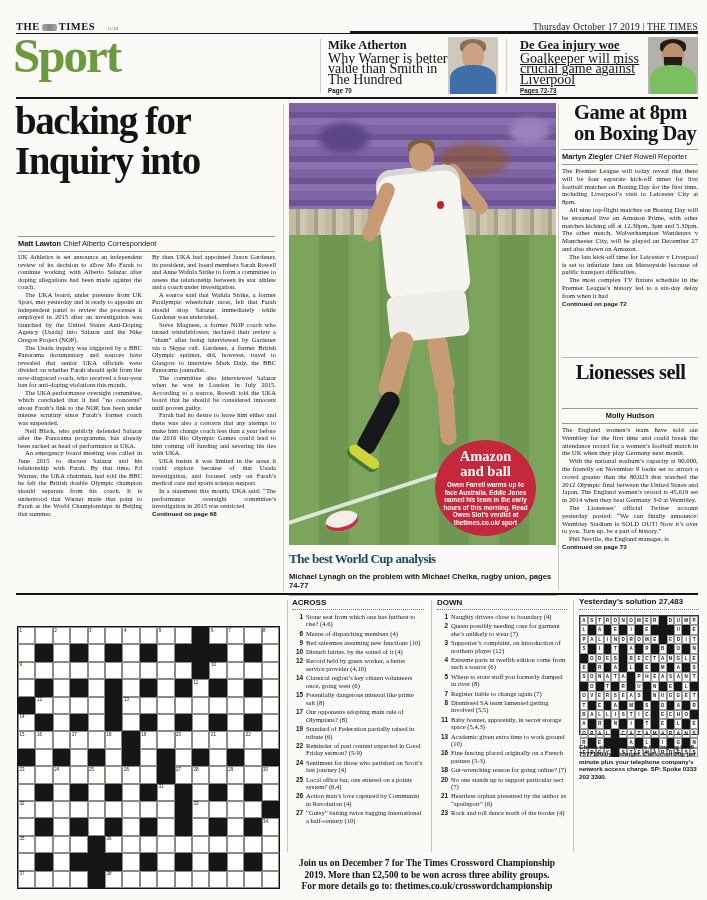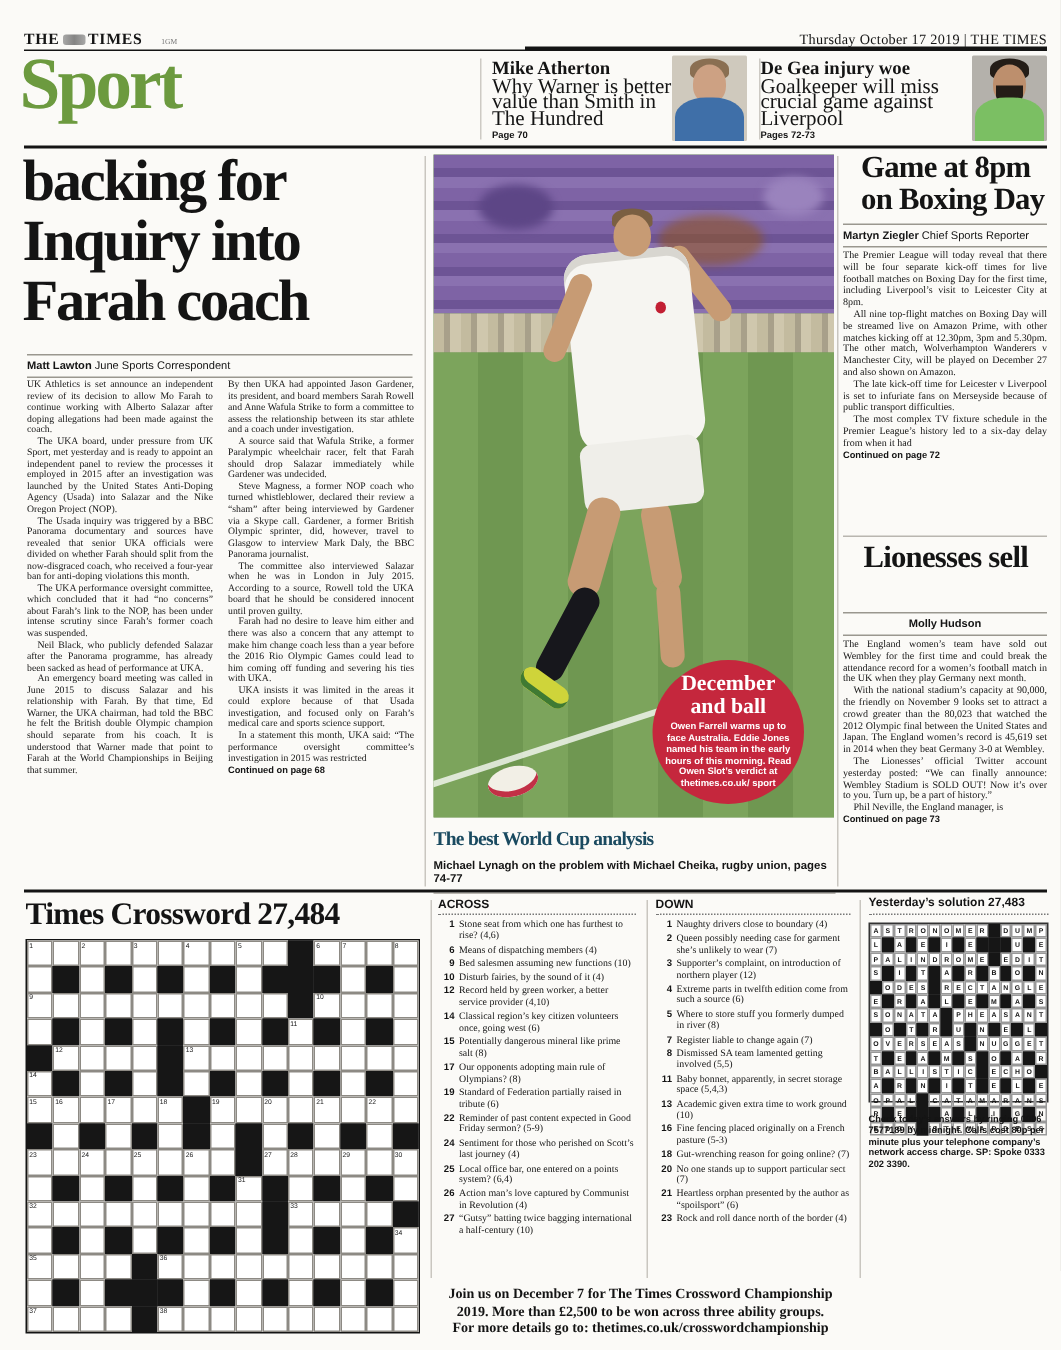--- a/index.html
+++ b/index.html
@@ -132,41 +132,40 @@
       <div class="teaser-title">Mike Atherton</div>
       <div class="teaser-text">Why Warner is better value than Smith in The Hundred</div>
       <div class="teaser-page">Page 70</div>
     </div>
     <div class="headshot" style="left:128px;background:#cfc9bd;">
       <div class="hs-hair" style="background:#8a6f52;"></div>
       <div class="hs-head skin" style="background:#cda183;"></div>
       <div class="hs-shirt" style="background:#3f6fa8;"></div>
     </div>
     <div class="teaser-vr" style="left:186px;"></div>
-    <div class="teaser" style="left:187px;">
+    <div class="teaser" style="left:200px;text-decoration:underline;">
       <div class="teaser-title">De Gea injury woe</div>
       <div class="teaser-text">Goalkeeper will miss crucial game against Liverpool</div>
       <div class="teaser-page">Pages 72-73</div>
     </div>
     <div class="headshot" style="left:328px;background:#b4b1ab;">
       <div class="hs-hair" style="background:#241d17;"></div>
       <div class="hs-head" style="background:#bd8f6d;"></div>
       <div class="hs-beard" style="background:#241d17;"></div>
       <div class="hs-shirt" style="background:#7bbf63;"></div>
     </div>
   </div>
   <div class="abs rule-black" style="left:16px;top:97px;width:682px;height:2px;"></div>
 
   <div id="headline" class="abs">
     <div>backing for</div>
     <div>Inquiry into</div>
-    <div>Farah coach</div>
   </div>
   <div id="lead-byline" class="abs">
-    <b>Matt Lawton</b><span> June Sports Correspondent</span>
+    <b>Matt Lawton</b><span> Chief Alberto Correspondent</span>
   </div>
   <div id="lead-cols" class="abs">
     <div class="news-col" id="lead-col1">
         <p class="art-p">UK Athletics is set announce an independent review of its decision to allow Mo Farah to continue working with Alberto Salazar after doping allegations had been made against the coach.</p>
         <p class="art-p">The UKA board, under pressure from UK Sport, met yesterday and is ready to appoint an independent panel to review the processes it employed in 2015 after an investigation was launched by the United States Anti-Doping Agency (Usada) into Salazar and the Nike Oregon Project (NOP).</p>
         <p class="art-p">The Usada inquiry was triggered by a BBC Panorama documentary and sources have revealed that senior UKA officials were divided on whether Farah should split from the now-disgraced coach, who received a four-year ban for anti-doping violations this month.</p>
         <p class="art-p">The UKA performance oversight committee, which concluded that it had “no concerns” about Farah’s link to the NOP, has been under intense scrutiny since Farah’s former coach was suspended.</p>
         <p class="art-p">Neil Black, who publicly defended Salazar after the Panorama programme, has already been sacked as head of performance at UKA.</p>
         <p class="art-p">An emergency board meeting was called in June 2015 to discuss Salazar and his relationship with Farah. By that time, Ed Warner, the UKA chairman, had told the BBC he felt the British double Olympic champion should separate from his coach. It is understood that Warner made that point to Farah at the World Championships in Beijing that summer.</p>
       </div>
@@ -200,40 +199,40 @@
     <div class="pl pl-head skin"></div>
     <div class="pl pl-shorts"></div>
     <div class="pl pl-thighF skin"></div>
     <div class="pl pl-calfF"></div>
     <div class="pl pl-boot"></div>
     <div class="ph-ball"></div>
   </div>
 
   <div id="overlay-circle" class="abs" style="background: rgb(197, 39, 61);">
     <div class="oc-title">
-      <div>December</div>
+      <div>Amazon</div>
       <div>and ball</div>
     </div>
     <div class="oc-text">Owen Farrell warms up to face Australia. Eddie Jones named his team in the early hours of this morning. Read Owen Slot’s verdict at thetimes.co.uk/ sport</div>
   </div>
 
   <div id="wc-banner" class="abs">
     <div class="wc-head" style="color: rgb(26, 74, 96);">The best World Cup analysis</div>
     <div class="wc-sub">Michael Lynagh on the problem with Michael Cheika, rugby union, pages 74-77</div>
   </div>
 
   <div class="abs hairline-v" style="left:283px;top:104px;height:487px;"></div>
   <div class="abs hairline-v" style="left:558px;top:104px;height:487px;"></div>
 
   <div class="abs rc-head" style="top:102px;margin-left:12px;">
     <div>Game at 8pm</div>
     <div>on Boxing Day</div>
   </div>
   <div class="abs rc-byline" style="top:149px;">
-    <b>Martyn Ziegler</b><span> Chief Sports Reporter</span>
+    <b>Martyn Ziegler</b><span> Chief Rowell Reporter</span>
   </div>
   <div class="abs rc-body" id="story1-body" style="top:167px;height:186px;">
       <p class="art-p">The Premier League will today reveal that there will be four separate kick-off times for live football matches on Boxing Day for the first time, including Liverpool’s visit to Leicester City at 8pm.</p>
       <p class="art-p">All nine top-flight matches on Boxing Day will be streamed live on Amazon Prime, with other matches kicking off at 12.30pm, 3pm and 5.30pm. The other match, Wolverhampton Wanderers v Manchester City, will be played on December 27 and also shown on Amazon.</p>
       <p class="art-p">The late kick-off time for Leicester v Liverpool is set to infuriate fans on Merseyside because of public transport difficulties.</p>
       <p class="art-p">The most complex TV fixture schedule in the Premier League’s history led to a six-day delay from when it had</p>
       <p class="art-p cont">Continued on page 72</p>
     </div>
   <div class="abs hairline-h" style="left:562px;top:357px;width:136px;"></div>
 
@@ -245,23 +244,20 @@
   </div>
   <div class="abs rc-body" id="story2-body" style="top:426px;height:164px;">
       <p class="art-p">The England women’s team have sold out Wembley for the first time and could break the attendance record for a women’s football match in the UK when they play Germany next month.</p>
       <p class="art-p">With the national stadium’s capacity at 90,000, the friendly on November 9 looks set to attract a crowd greater than the 80,023 that watched the 2012 Olympic final between the United States and Japan. The England women’s record is 45,619 set in 2014 when they beat Germany 3-0 at Wembley.</p>
       <p class="art-p">The Lionesses’ official Twitter account yesterday posted: “We can finally announce: Wembley Stadium is SOLD OUT! Now it’s over to you. Turn up, be a part of history.”</p>
       <p class="art-p">Phil Neville, the England manager, is</p>
       <p class="art-p cont">Continued on page 73</p>
     </div>
 
   <div id="cw-rule" class="abs"></div>
-  <div id="cw-title" class="abs">
-    <span>Times Crossword</span> <span>27,484</span>
-  </div>
   <div id="cw-grid" class="abs">
       <div class="cell">
         <span class="cnum">1</span>
       </div>
       <div class="cell"></div>
       <div class="cell">
         <span class="cnum">2</span>
       </div>
       <div class="cell"></div>
       <div class="cell">

